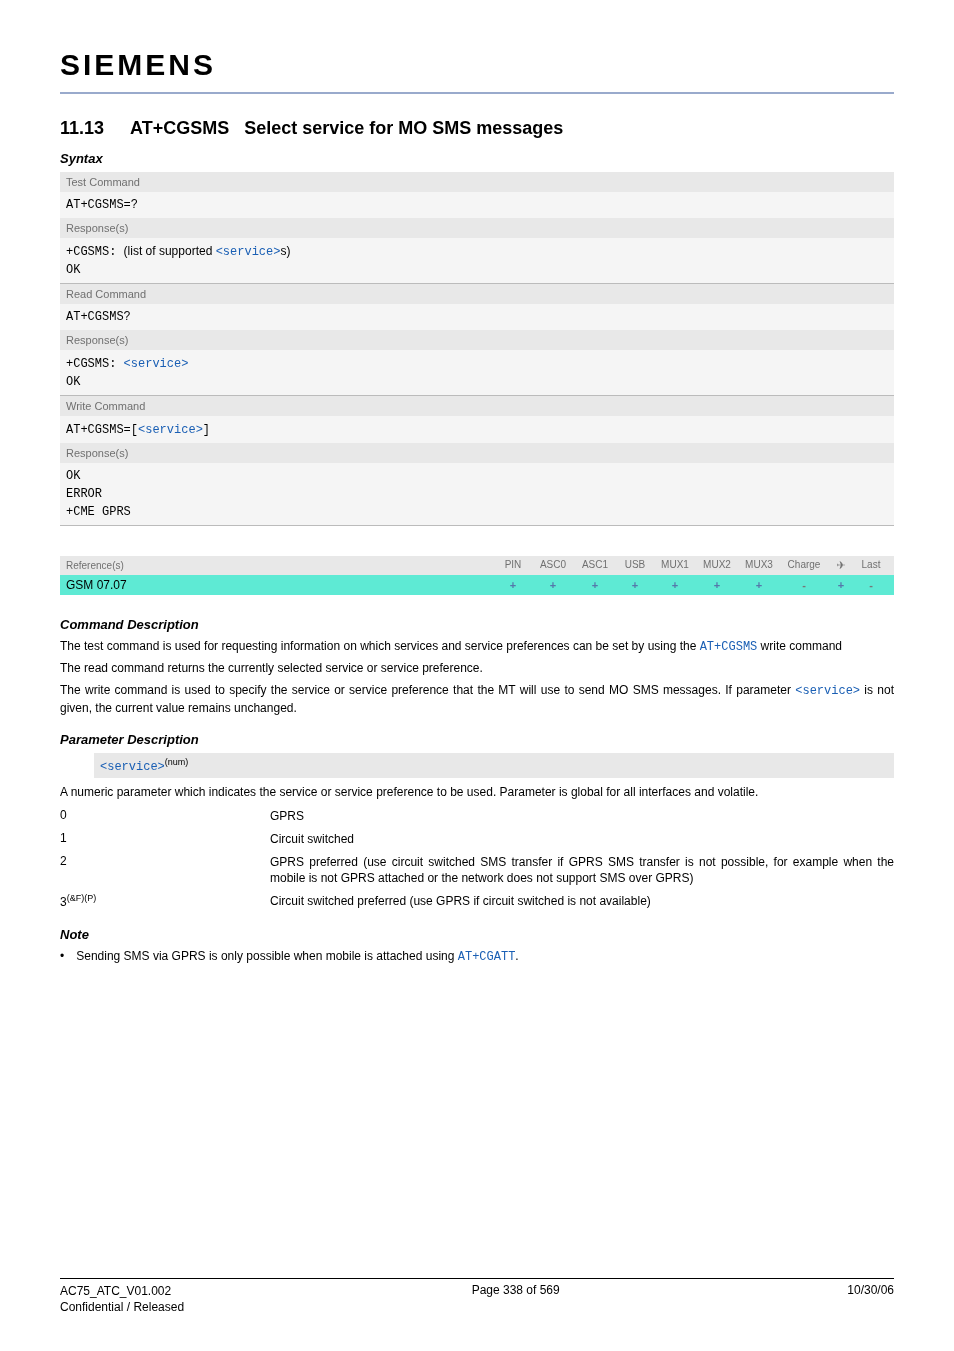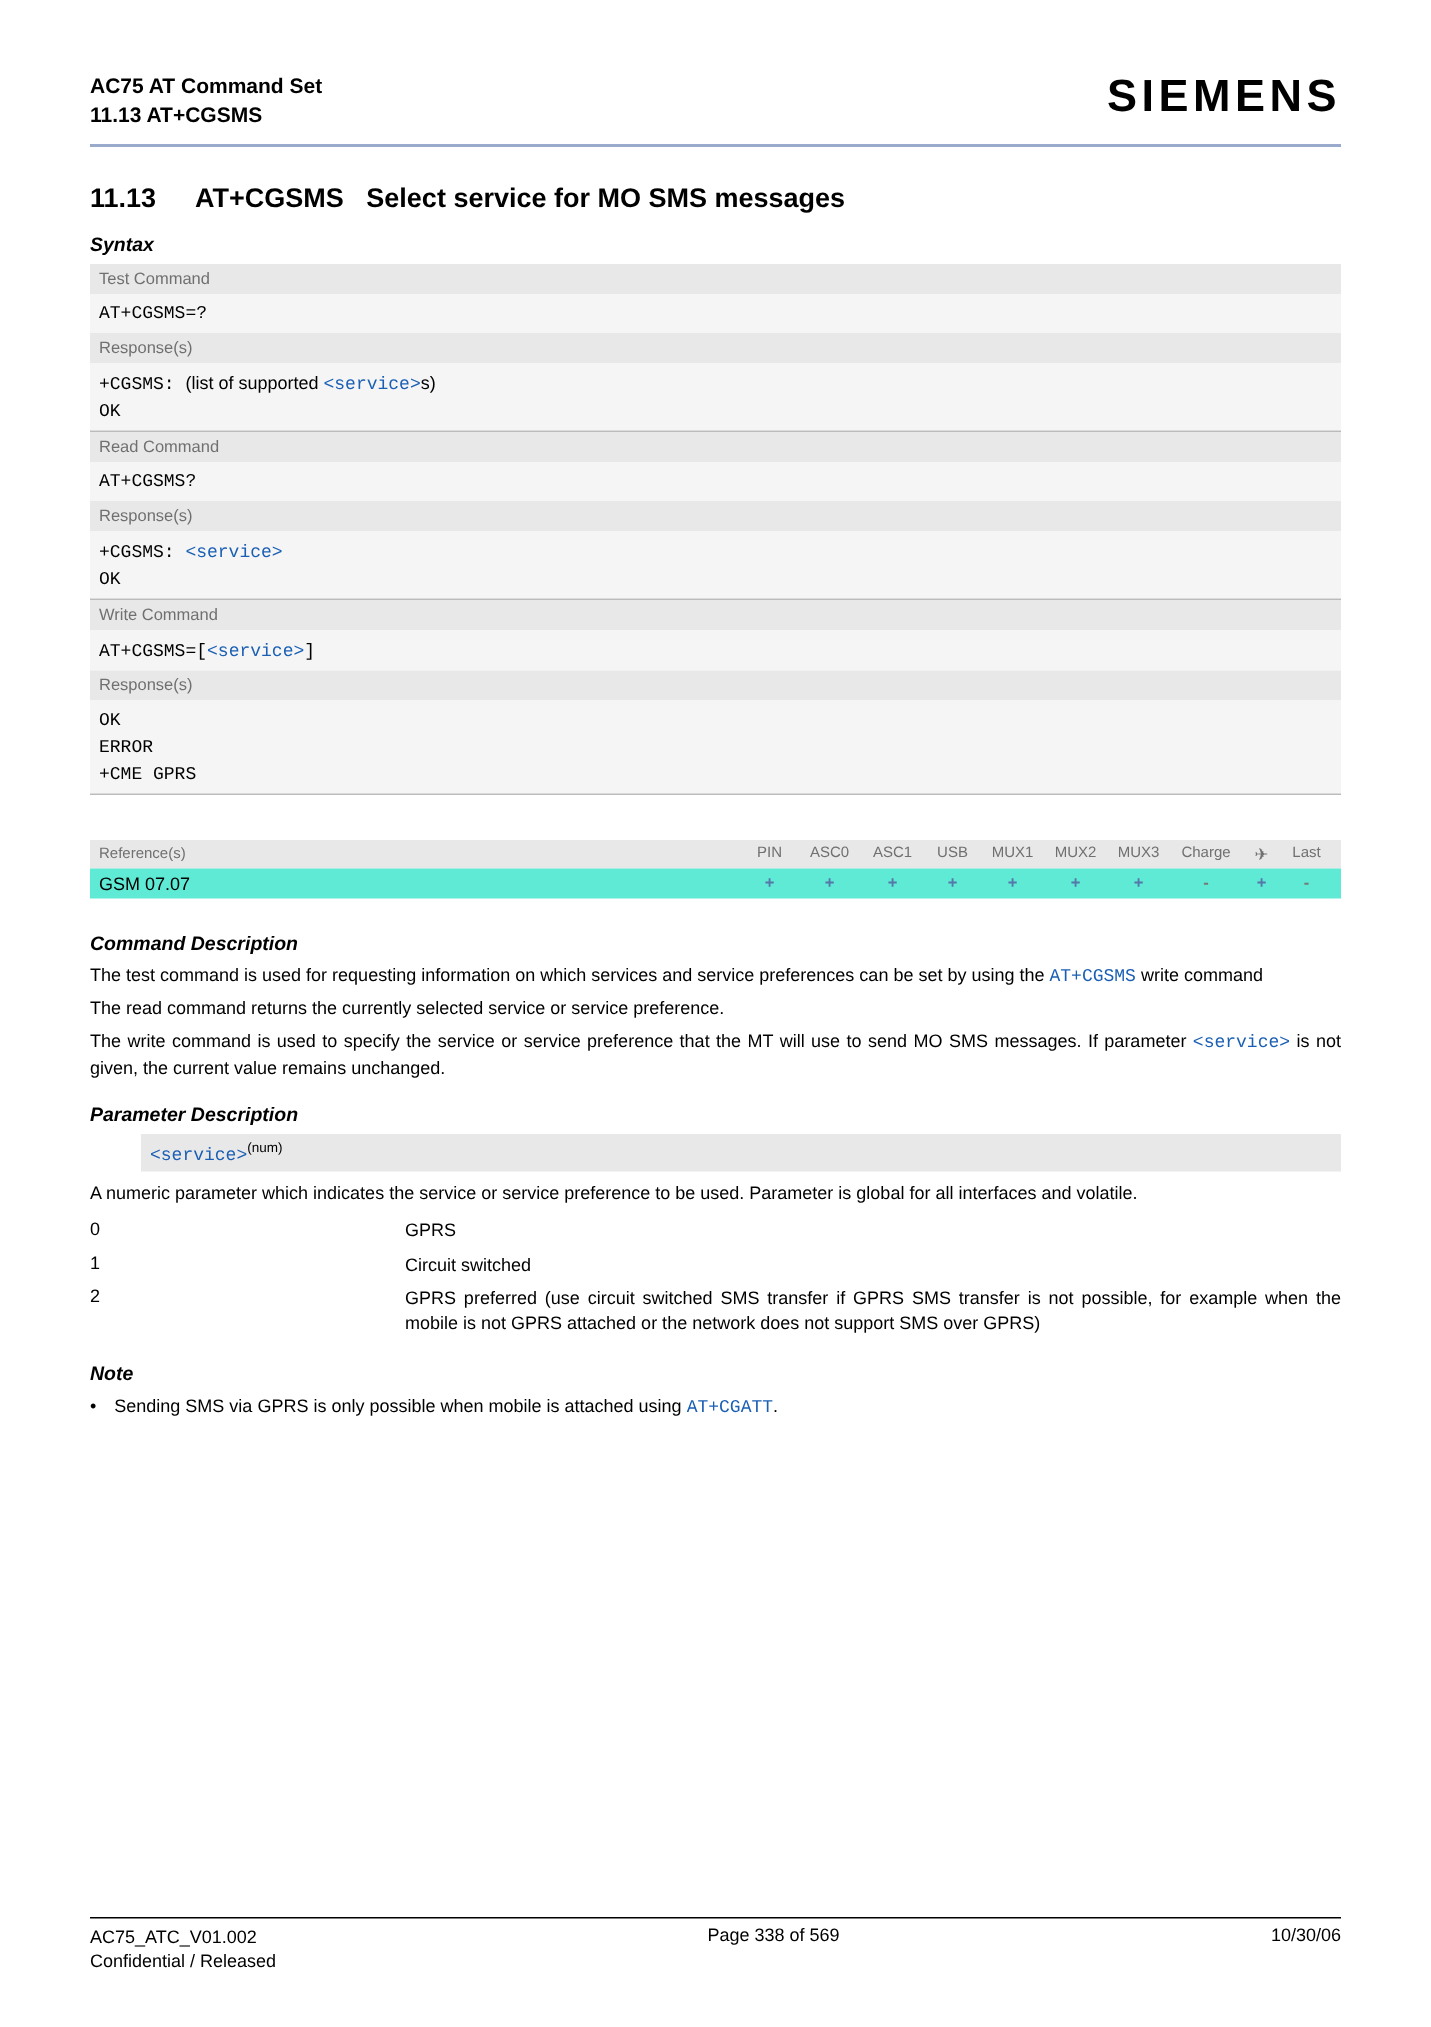--- a/index.html
+++ b/index.html
@@ -53,24 +53,20 @@
 
     .footer { position: absolute; left: 60px; right: 60px; bottom: 36px; }
     .footer-rule { border: none; border-top: 1px solid #000; margin-bottom: 4px; }
     .footer-row { display: flex; justify-content: space-between; font-size: 12px; }
     .footer-left { text-align: left; line-height: 1.35; }
   </style>
 </head>
 <body>
 
 <div class="header-row">
-  <div class="header-left">
-    <div class="doc-title">AC75 AT Command Set</div>
-    <div class="section-ref">11.13 AT+CGSMS</div>
-  </div>
   <div class="brand">SIEMENS</div>
 </div>
 <hr class="top-rule">
 
 <h1 class="section-title">
   <span class="sec-num">11.13</span>
   &nbsp;<span>AT+CGSMS</span>
   &nbsp;&nbsp;<span>Select service for MO SMS messages</span>
 </h1>
 
@@ -168,20 +164,24 @@
     <td class="desc">GPRS</td>
   </tr>
   <tr>
     <td class="key"><span>1</span></td>
     <td class="desc">Circuit switched</td>
   </tr>
   <tr>
     <td class="key"><span>2</span></td>
     <td class="desc">GPRS preferred (use circuit switched SMS transfer if GPRS SMS transfer is not possible, for example when the mobile is not GPRS attached or the network does not support SMS over GPRS)</td>
   </tr>
+  <tr>
+    <td class="key"><span>3</span><span class="sup">(&amp;F)(P)</span></td>
+    <td class="desc">Circuit switched preferred (use GPRS if circuit switched is not available)</td>
+  </tr>
 </tbody>
   </table>
 
 <div class="subhdr" style="margin-top:14px;">Note</div>
 <div class="note-list">
   <div class="bullet-row">
     <div>•</div>
     <div>
       <span>Sending SMS via GPRS is only possible when mobile is attached using </span><span class="mono param-link">AT+CGATT</span><span>.</span>
     </div>

